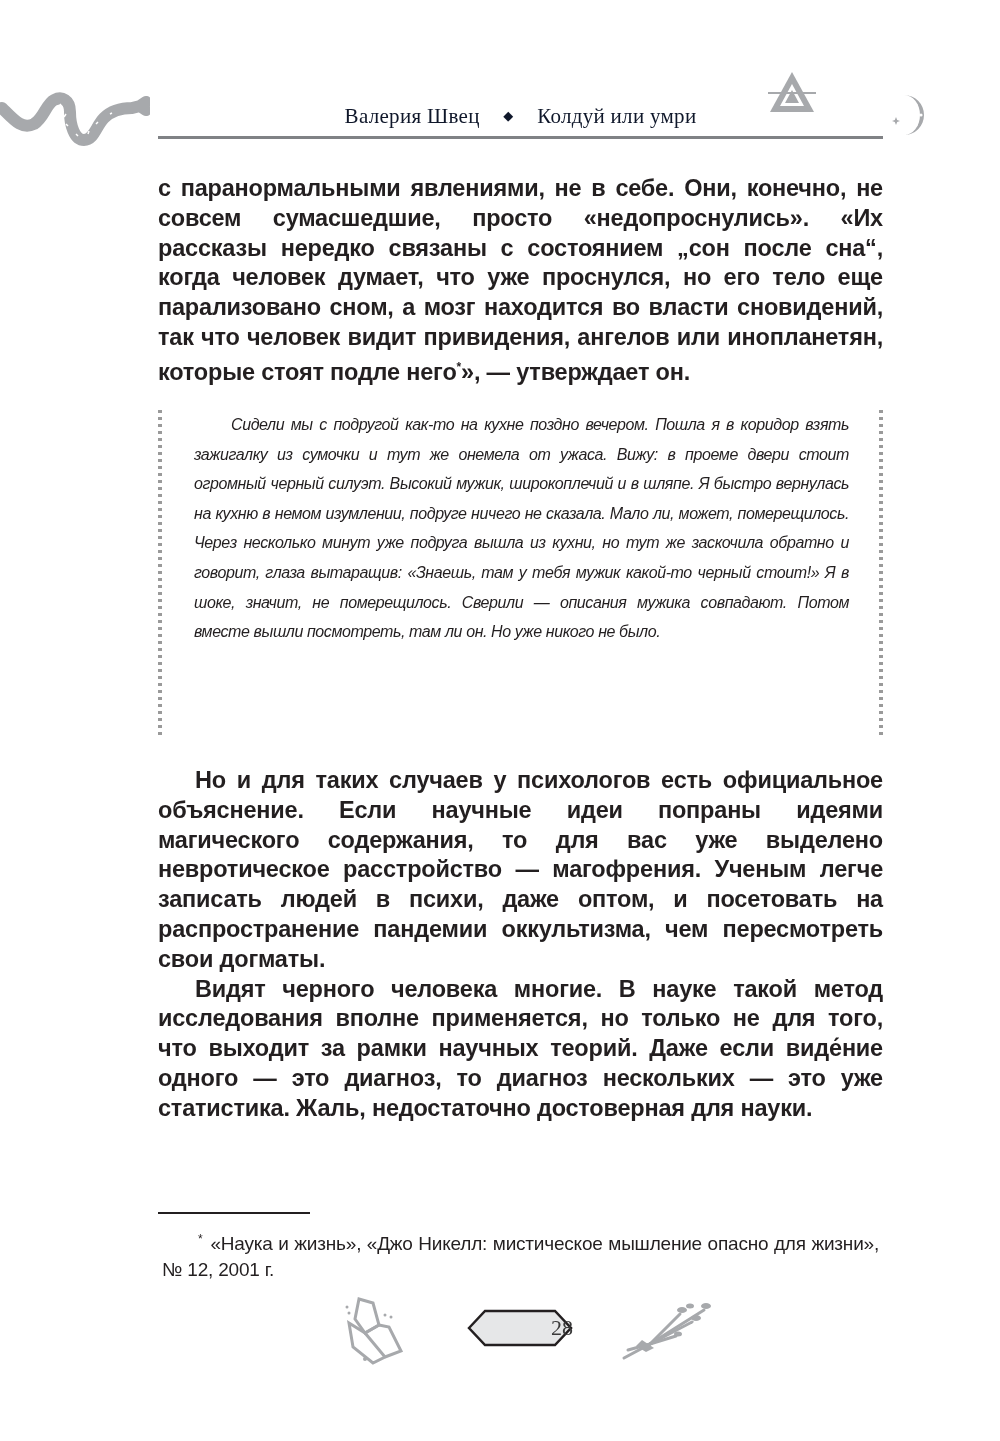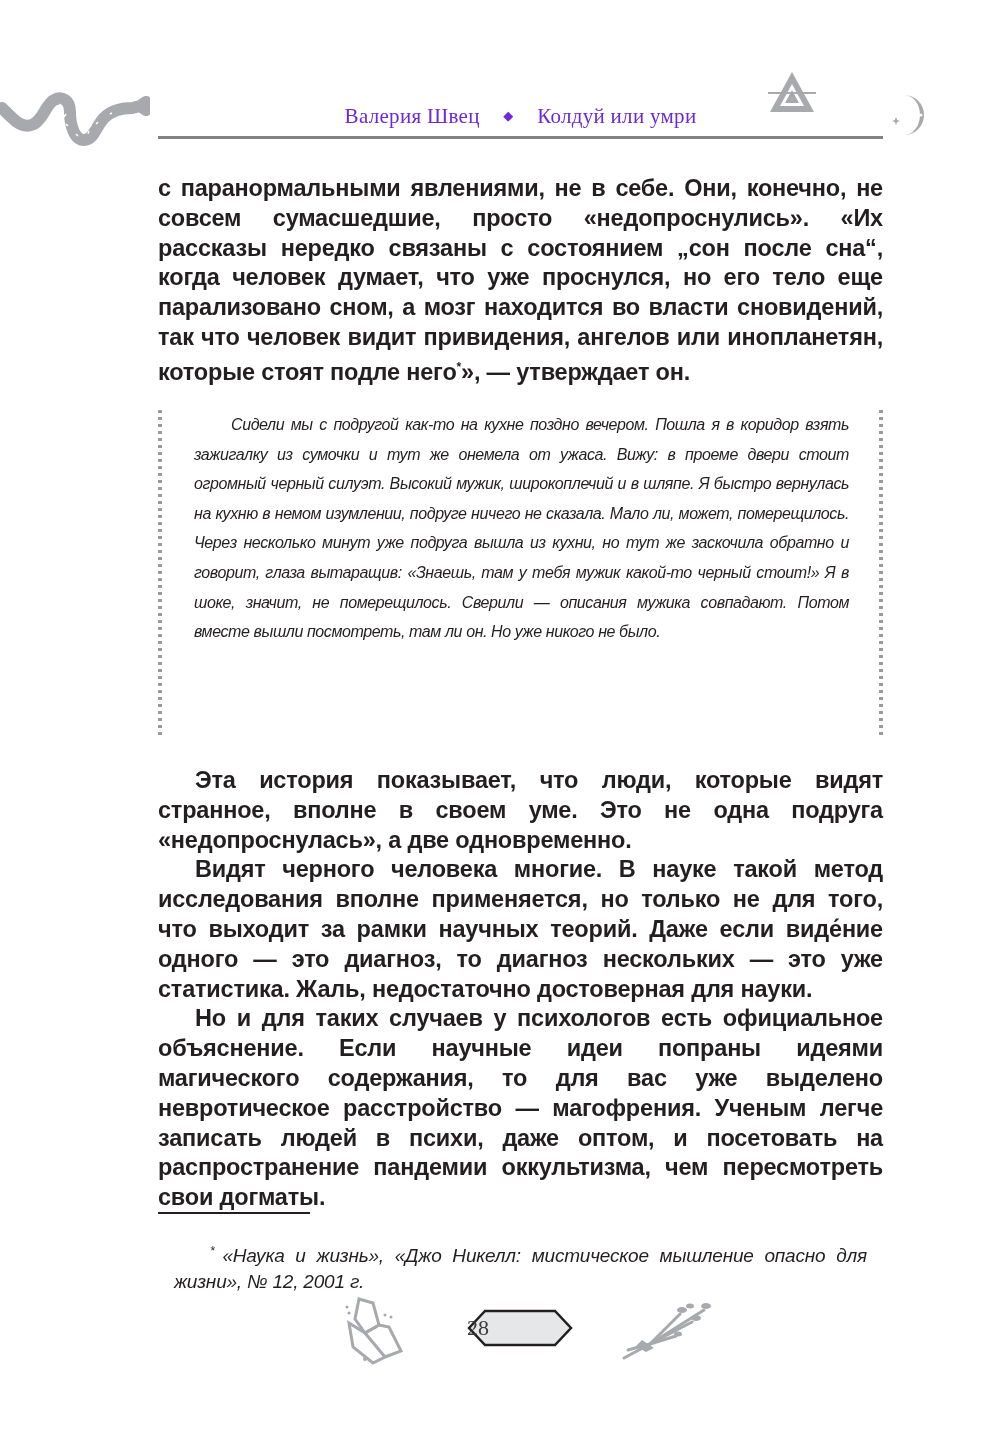--- a/index.html
+++ b/index.html
@@ -2,44 +2,44 @@
 <html><head>
 <meta charset="utf-8">
 <style>
   html, body { margin:0; padding:0; background:#ffffff; }
   body { width:1000px; height:1441px; position:relative; overflow:hidden;
          font-family:"Liberation Sans", "DejaVu Sans", sans-serif; color:#231f20; }
   .header { position:absolute; left:0; top:60px; width:1000px; height:110px; }
   .snake { position:absolute; left:0; top:90px; }
   .rule { position:absolute; left:158px; top:136px; width:725px; height:3px; background:#808285; }
   .running-head { position:absolute; left:158px; top:104px; width:725px; text-align:center;
-         font-family:"Liberation Serif", "DejaVu Serif", serif; font-size:21px; color:#6d28d9; letter-spacing:0.3px; }
+         font-family:"Liberation Serif", "DejaVu Serif", serif; font-size:21px; color:#0f172a; letter-spacing:0.3px; }
   .running-head .sep { font-size:13px; margin:0 18px; position:relative; top:-3px; }
   .triangle { position:absolute; left:768px; top:70px; }
   .moon { position:absolute; left:890px; top:93px; }
   .text-block { position:absolute; left:158px; width:725px; font-size:23.5px; line-height:29.8px;
          text-align:justify; letter-spacing:-0.2px;font-weight:bold; }
   .text-block p { margin:0; text-indent:0; }
   .text-block p.indent { text-indent:37px; }
   .quote { position:absolute; left:158px; top:410px; width:725px; height:326px; }
   .quote .dots-left { position:absolute; left:0; top:0; width:4px; height:326px;
          background-image:linear-gradient(#9a9a9a 50%, transparent 50%); background-size:4px 7px; }
   .quote .dots-right { position:absolute; right:0; top:0; width:4px; height:326px;
          background-image:linear-gradient(#9a9a9a 50%, transparent 50%); background-size:4px 7px; }
   .quote .qtext { position:absolute; left:36px; top:0; width:655px; font-style:italic; font-size:16px;
          line-height:29.6px; text-align:justify; letter-spacing:-0.4px; }
   .quote .qtext p { margin:0; text-indent:37px; }
   .fn-rule { position:absolute; left:158px; top:1212px; width:152px; height:2px; background:#231f20; }
   .footnote { position:absolute; left:158px; top:1222px; width:725px; font-size:19px; line-height:26px;
          text-align:justify; letter-spacing:-0.2px; }
-  .footnote p { margin:16px; text-indent:36px;font-style:italic; }
+  .footnote p { margin:4px; text-indent:36px; }
   .footnote sup { font-size:12px; margin-right:8px; }
   .crystal { position:absolute; left:345px; top:1293px; }
   .folio { position:absolute; left:467px; top:1309px; width:106px; height:38px; }
-  .folio span { position:absolute; left:0; top:0; width:106px; height:38px; line-height:38px; text-align:left;
+  .folio span { position:absolute; left:0; top:0; width:106px; height:38px; line-height:38px; text-align:right;
          font-family:"Liberation Serif", "DejaVu Serif", serif; font-size:22px; color:#3a3a3a; }
   .herbs { position:absolute; left:620px; top:1300px; }
 </style>
 </head>
 <body>
 
 <div class="header"></div>
 
 <svg class="snake" width="150" height="60" viewBox="0 0 150 60">
   <path d="M2 18 C14 30 22 40 34 34 C44 28 46 14 54 10 C62 6 70 10 70 22 C70 34 74 50 84 50 C94 50 96 36 104 28 C112 20 124 18 132 18 L140 16 L146 12 M140 16 L146 20" fill="none" stroke="#a7a9ac" stroke-width="12" stroke-linecap="round"></path>
@@ -77,23 +77,22 @@
 
 <div class="quote">
   <div class="dots-left"></div>
   <div class="qtext">
     <p>Сидели мы с подругой как-то на кухне поздно вечером. Пошла я в коридор взять зажигалку из сумочки и тут же онемела от ужаса. Вижу: в проеме двери стоит огромный черный силуэт. Высокий мужик, широкоплечий и в шляпе. Я быстро вернулась на кухню в немом изумлении, подруге ничего не сказала. Мало ли, может, померещилось. Через несколько минут уже подруга вышла из кухни, но тут же заскочила обратно и говорит, глаза вытаращив: «Знаешь, там у тебя мужик какой-то черный стоит!» Я в шоке, значит, не померещилось. Сверили — описания мужика совпадают. Потом вместе вышли посмотреть, там ли он. Но уже никого не было.</p>
   </div>
   <div class="dots-right"></div>
 </div>
 
 <div class="text-block" style="top:766px;">
-  <p class="indent">Эта история показывает, что люди, которые видят странное, вполне в своем уме. Это не одна подруга «недопроснулась», а две одновременно.</p>
+  <p class="indent">Но и для таких случаев у психологов есть официальное объяснение. Если научные идеи попраны идеями магического содержания, то для вас уже выделено невротическое расстройство — магофрения. Ученым легче записать людей в психи, даже оптом, и посетовать на распространение пандемии оккультизма, чем пересмотреть свои догматы.</p>
   <p class="indent">Видят черного человека многие. В науке такой метод исследования вполне применяется, но только не для того, что выходит за рамки научных теорий. Даже если виде́ние одного — это диагноз, то диагноз нескольких — это уже статистика. Жаль, недостаточно достоверная для науки.</p>
-  <p class="indent">Но и для таких случаев у психологов есть официальное объяснение. Если научные идеи попраны идеями магического содержания, то для вас уже выделено невротическое расстройство — магофрения. Ученым легче записать людей в психи, даже оптом, и посетовать на распространение пандемии оккультизма, чем пересмотреть свои догматы.</p>
 </div>
 
 <div class="fn-rule"></div>
 <div class="footnote">
   <p><sup>*</sup><span>«Наука и жизнь», «Джо Никелл: мистическое мышление опасно для жизни», № 12, 2001 г.</span></p>
 </div>
 
 <svg class="crystal" width="60" height="72" viewBox="0 0 60 72">
   <g fill="none" stroke="#a7a9ac" stroke-width="3">
     <path d="M14 6 L28 10 L34 32 L20 40 L10 26 Z"></path>

